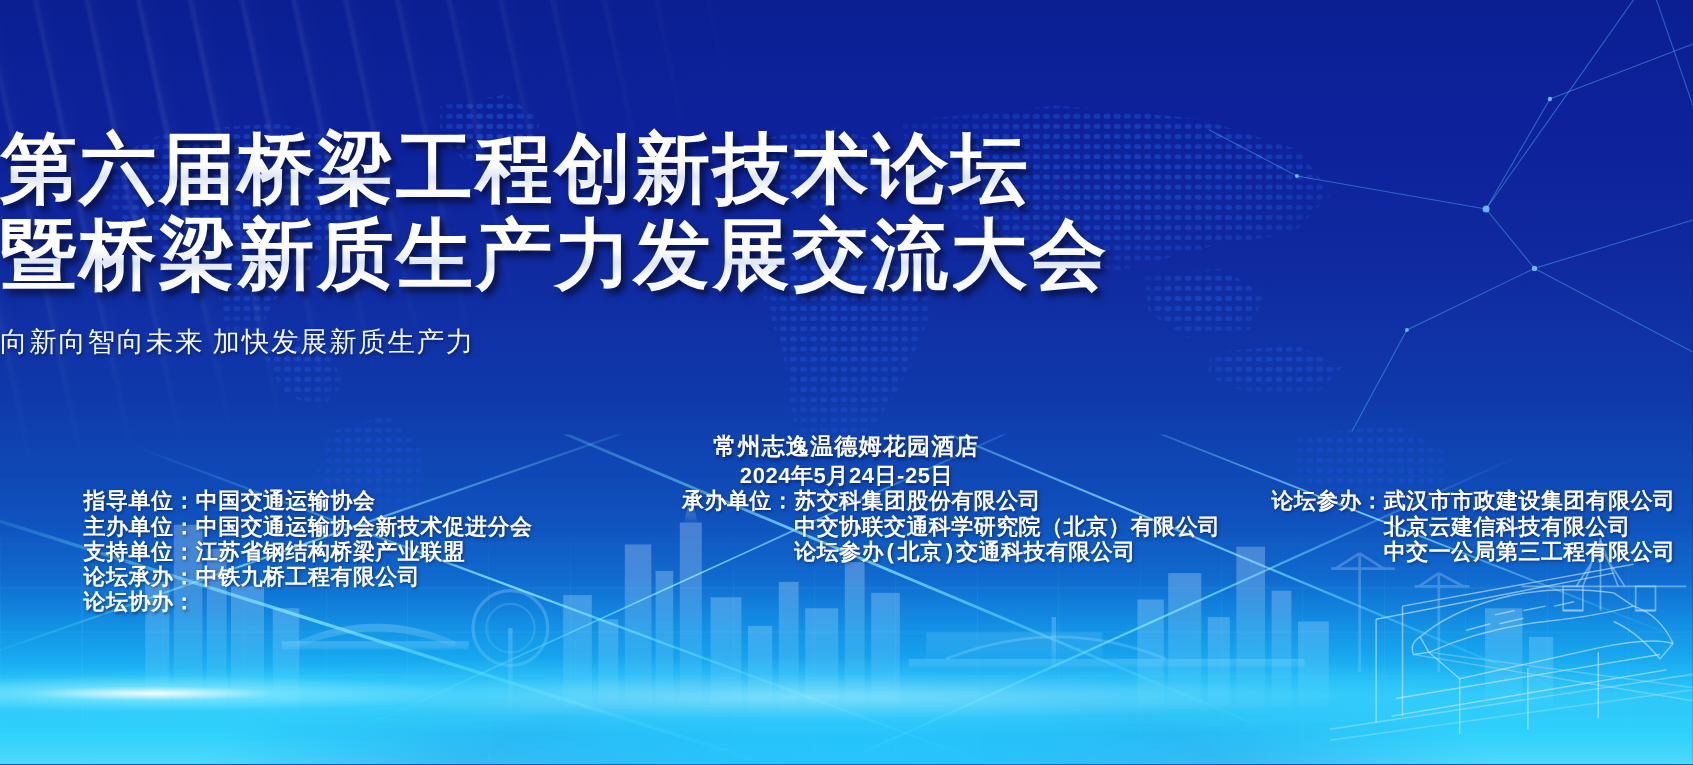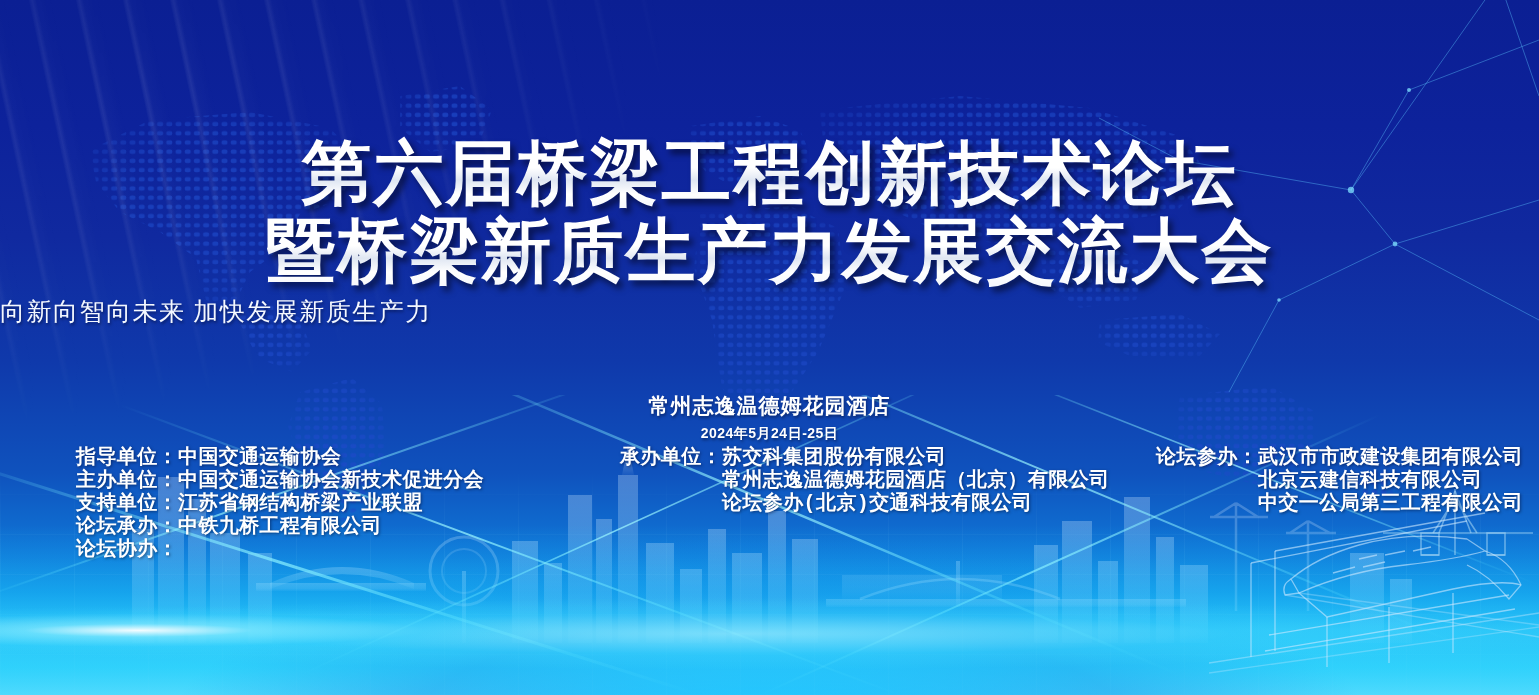--- a/index.html
+++ b/index.html
@@ -85,21 +85,21 @@
     pointer-events:none;
   }
 
   
   .train-art { position:absolute; right:0; bottom:18px; width:330px; height:210px; pointer-events:none; }
   .bridge-art { position:absolute; right:6px; bottom:92px; width:150px; height:120px; pointer-events:none; }
 
   
   .content { position:absolute; inset:0; z-index:40; }
 
-  .title-block { position:absolute; left:0; top:116px; width:1539px; text-align:center;margin-top:19px; }
+  .title-block { position:absolute; left:0; top:116px; width:1539px; text-align:left; }
   .title-line {
     font-family:"Liberation Serif","DejaVu Serif",serif;
     font-weight:700;
     font-size:70px;
     line-height:78px;
     letter-spacing:2px;
     color:#ffffff;
     background:linear-gradient(180deg,#ffffff 0%,#ffffff 42%,#dfe6f2 58%,#ffffff 76%,#f2f5fb 100%);
     -webkit-background-clip:text;
             background-clip:text;
@@ -119,21 +119,21 @@
 
   .venue-block { position:absolute; left:0; top:352px; width:1539px; text-align:center;margin-top:40px; }
   .venue {
     font-family:"Liberation Serif","DejaVu Serif",serif;
     font-size:21px; line-height:28px; font-weight:700;
     color:#ffffff; letter-spacing:1px;
     text-shadow:1px 2px 3px rgba(0,0,20,0.45);
   }
   .date {
     font-family:"Liberation Sans","DejaVu Sans",sans-serif;
-    font-size:14px; line-height:27px; font-weight:700;
+    font-size:20px; line-height:27px; font-weight:700;
     color:#ffffff; letter-spacing:0.5px;
     text-shadow:1px 2px 3px rgba(0,0,20,0.45);
   }
 
   .orgs { position:absolute; left:0; top:440px; width:1539px; height:130px; }
   .org-col {
     position:absolute;
     font-family:Liberation Mono, monospace;
     font-size:20px; line-height:23px; font-weight:700;
     color:#ffffff; letter-spacing:0.4px;
@@ -367,21 +367,21 @@
         </div>
       </div>
 
       <div class="org-col col-mid">
         <div class="org-row">
           <span class="org-label">承办单位：</span>
           <span class="org-value">苏交科集团股份有限公司</span>
         </div>
         <div class="org-row">
           <span class="org-label blank">承办单位：</span>
-          <span class="org-value">常州志逸温德姆花园酒店（北京）有限公司</span>
+          <span class="org-value">中交协联交通科学研究院（北京）有限公司</span>
         </div>
         <div class="org-row">
           <span class="org-label blank">承办单位：</span>
           <span class="org-value">论坛参办(北京)交通科技有限公司</span>
         </div>
       </div>
 
       <div class="org-col col-right">
         <div class="org-row">
           <span class="org-label">论坛参办：</span>

